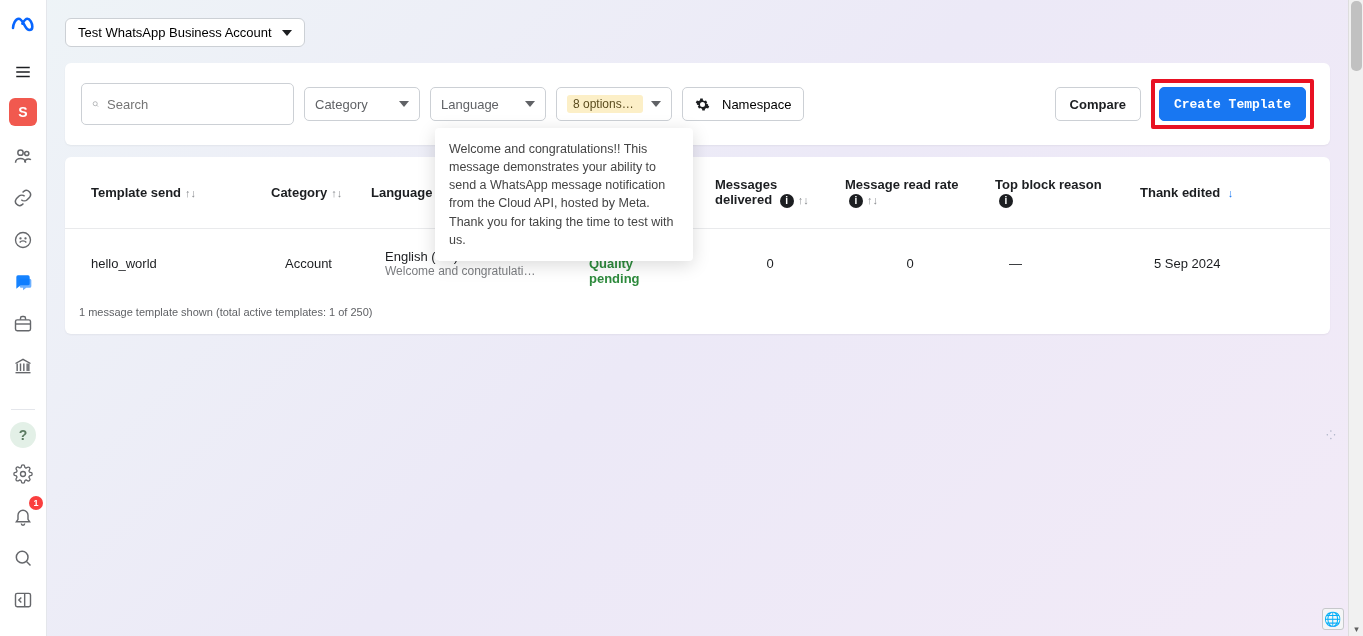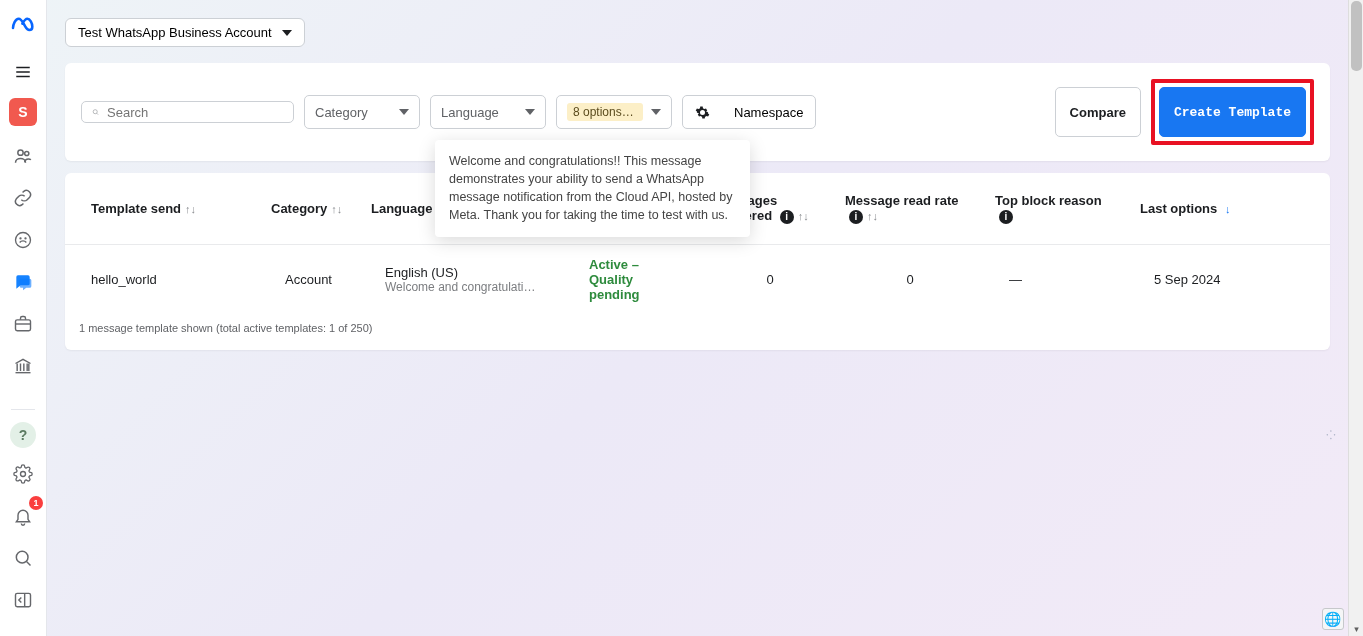--- a/index.html
+++ b/index.html
@@ -180,21 +180,21 @@
     padding: 16px;
     display: flex;
     align-items: center;
     gap: 10px;
   }
   .search-box {
     display: flex;
     align-items: center;
     border: 1px solid #ccd0d5;
     border-radius: 5px;
-    height: 22px;
+    height: 42px;
     width: 213px;
     padding: 0 10px;
     gap: 8px;
     color: #8a8d91;
   }
   .search-box input {
     border: none;
     outline: none;
     font-size: 13px;
     flex: 1;
@@ -224,32 +224,32 @@
     white-space: nowrap;
     overflow: hidden;
     text-overflow: ellipsis;
     max-width: 76px;
     font-size: 12px;
   }
   .filter.date { min-width: 116px; }
   .ns-btn {
     display: flex;
     align-items: center;
-    gap: 24px;
+    gap: 12px;
     border: 1px solid #ccd0d5;
     border-radius: 5px;
     height: 34px;
     padding: 0 12px;
     font-size: 13px;
     background: #fff;
     cursor: pointer;
   }
   .toolbar-spacer { flex: 1; }
   .btn {
-    height: 50px;
+    height: 34px;
     padding: 0 14px;
     border-radius: 5px;
     font-size: 13px;
     font-weight: 600;
     cursor: pointer;
     display: flex;
     align-items: center;
   }
   .btn.secondary {
     background: #fff;
@@ -320,23 +320,23 @@
   .status-text { color: #2e8b3d; font-weight: 600; font-size: 13px; }
   .footer-note {
     font-size: 11px;
     color: #606266;
     padding: 8px 0 16px 14px;
   }
 
   
   .tooltip {
     position: absolute;
-    top: 140px;
+    top: 128px;
     left: 388px;
-    width: 315px;
+    width: 258px;
     background: #fff;
     border-radius: 4px;
     box-shadow: 0 4px 18px rgba(0,0,0,.15);
     padding: 12px 14px;
     font-size: 12.5px;
     color: #444;
     line-height: 1.45;
     z-index: 50;
   }
 
@@ -523,21 +523,21 @@
         </colgroup>
         <thead>
           <tr>
             <th><span>Template send</span><span class="sort-icon">↑↓</span></th>
             <th><span>Category</span><span class="sort-icon">↑↓</span></th>
             <th><span>Language</span><span class="sort-icon">↑↓</span></th>
             <th><span>Status</span><span class="sort-icon">↑↓</span></th>
             <th><span>Messages delivered</span> <span class="info-icon">i</span><span class="sort-icon">↑↓</span></th>
             <th><span>Message read rate</span> <span class="info-icon">i</span><span class="sort-icon">↑↓</span></th>
             <th><span>Top block reason</span> <span class="info-icon">i</span></th>
-            <th><span>Last options</span> <span class="sort-icon" style="color:#1877f2">↓</span></th>
+            <th><span>Thank edited</span> <span class="sort-icon" style="color:#1877f2">↓</span></th>
           </tr>
         </thead>
         <tbody>
           <tr>
             <td>hello_world</td>
             <td>Account</td>
             <td class="lang-cell">
               <div class="lang">English (US)</div>
               <div class="preview">Welcome and congratulations!! This m...</div>
             </td>

